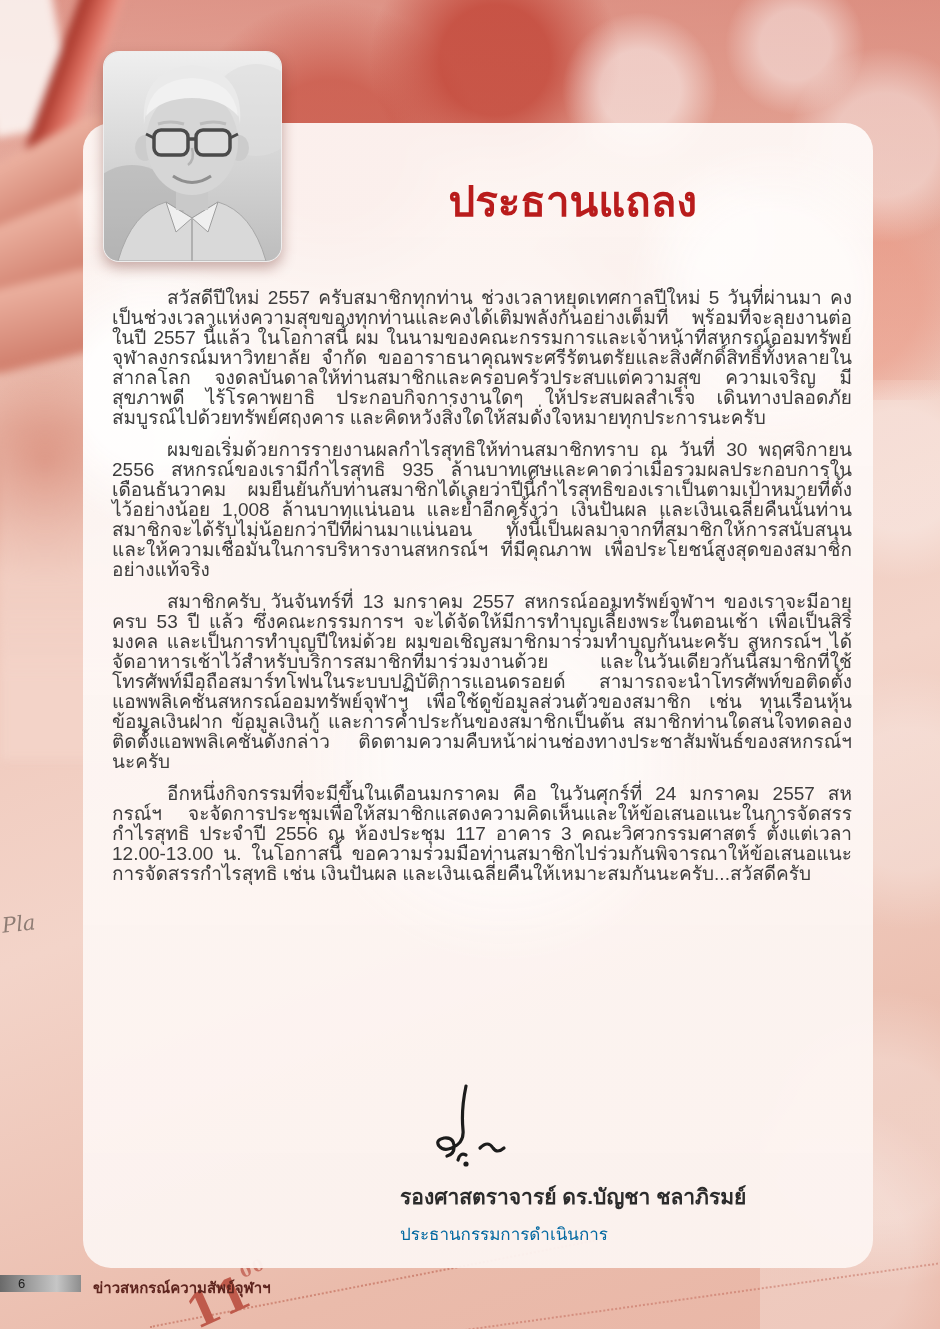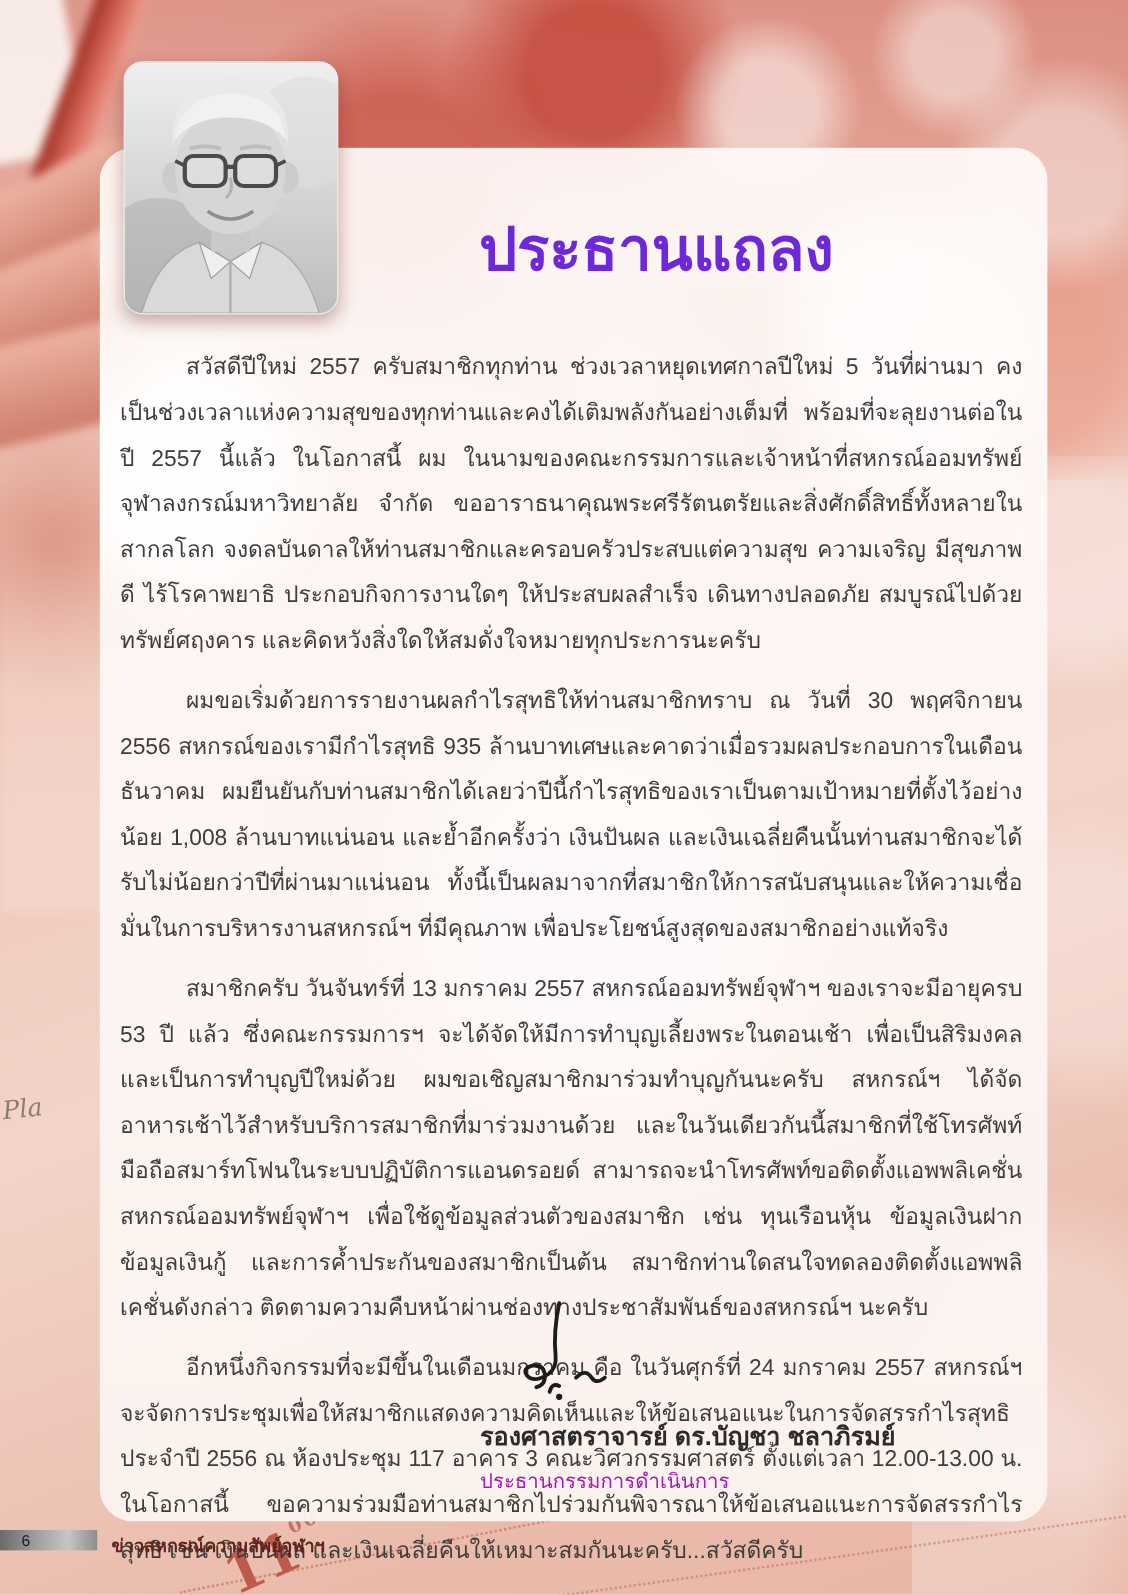--- a/index.html
+++ b/index.html
@@ -64,33 +64,33 @@
       radial-gradient(circle at 690px 170px, rgba(255,255,255,.6) 0 80px, transparent 150px),
       radial-gradient(circle at 420px 640px, rgba(255,255,255,.5) 0 110px, transparent 200px),
       linear-gradient(180deg, rgba(254,250,248,.93), rgba(252,244,241,.95));}
 
   
   .photo{position:absolute;left:103px;top:51px;width:177px;height:209px;border-radius:16px;overflow:hidden;
     box-shadow:0 6px 14px rgba(100,30,20,.35);border:1px solid rgba(255,255,255,.65);background:#cfcfcf;}
   .photo svg{display:block;}
 
   
-  .title{position:absolute;left:397px;top:168px;width:300px;text-align:center;
-    font-size:50px;font-weight:bold;color:#6d28d9;font-family:"DejaVu Sans","Liberation Sans",sans-serif;}
+  .title{position:absolute;left:397px;top:168px;width:300px;text-align:right;
+    font-size:42px;font-weight:bold;color:#b91c1c;font-family:"DejaVu Sans","Liberation Sans",sans-serif;}
 
   
   .article{position:absolute;left:100px;top:288px;width:752px;}
-  .article p{margin:0 0 12px 0;text-indent:55px;font-size:19px;line-height:38px;
+  .article p{margin:0 0 12px 12px;text-indent:55px;font-size:19px;line-height:20px;
     text-align:justify;color:#3d3d3d;}
 
   
   .sig{position:absolute;left:400px;top:1082px;width:470px;text-align:left;color:#2f2f2f;}
   .sig-mark{height:96px;}
   .sig-name{font-size:21px;font-weight:bold;margin-top:2px;color:#2b2b2b;}
-  .sig-role{font-size:17px;margin-top:7px;color:#a21caf;}
+  .sig-role{font-size:17px;margin-top:7px;color:#0369a1;}
   .sig-org{font-size:18px;margin-top:6px;color:#383838;}
 
   
   .page-num-box{position:absolute;left:0;top:1275px;width:81px;height:17px;
     background:linear-gradient(90deg,#6a6a6a,#9c9c9c 35%,#c6c6c6 70%,#8d8d8d);
     display:flex;align-items:center;}
   .page-num{margin-left:18px;font-size:13px;color:#1c1c1c;}
   .footer-title{position:absolute;left:93px;top:1276px;font-size:15px;font-weight:bold;color:#5e241e;}
 </style>
 </head>

